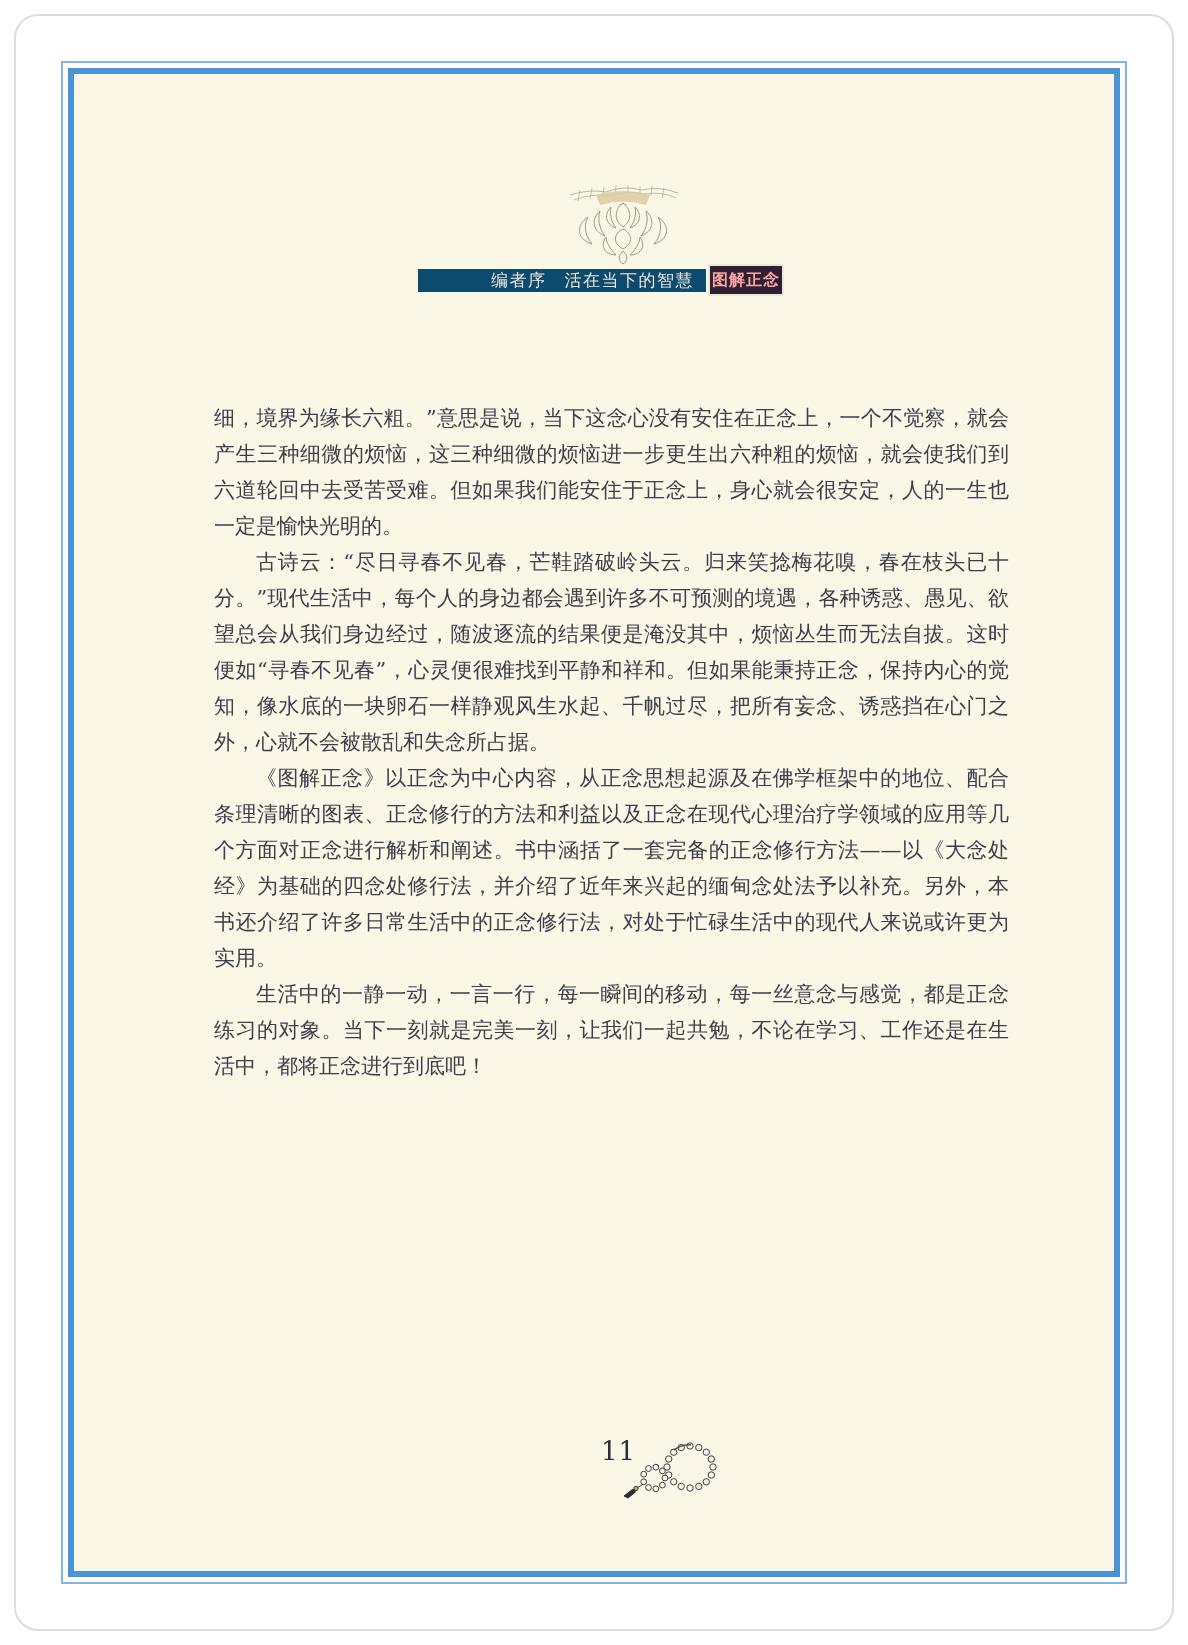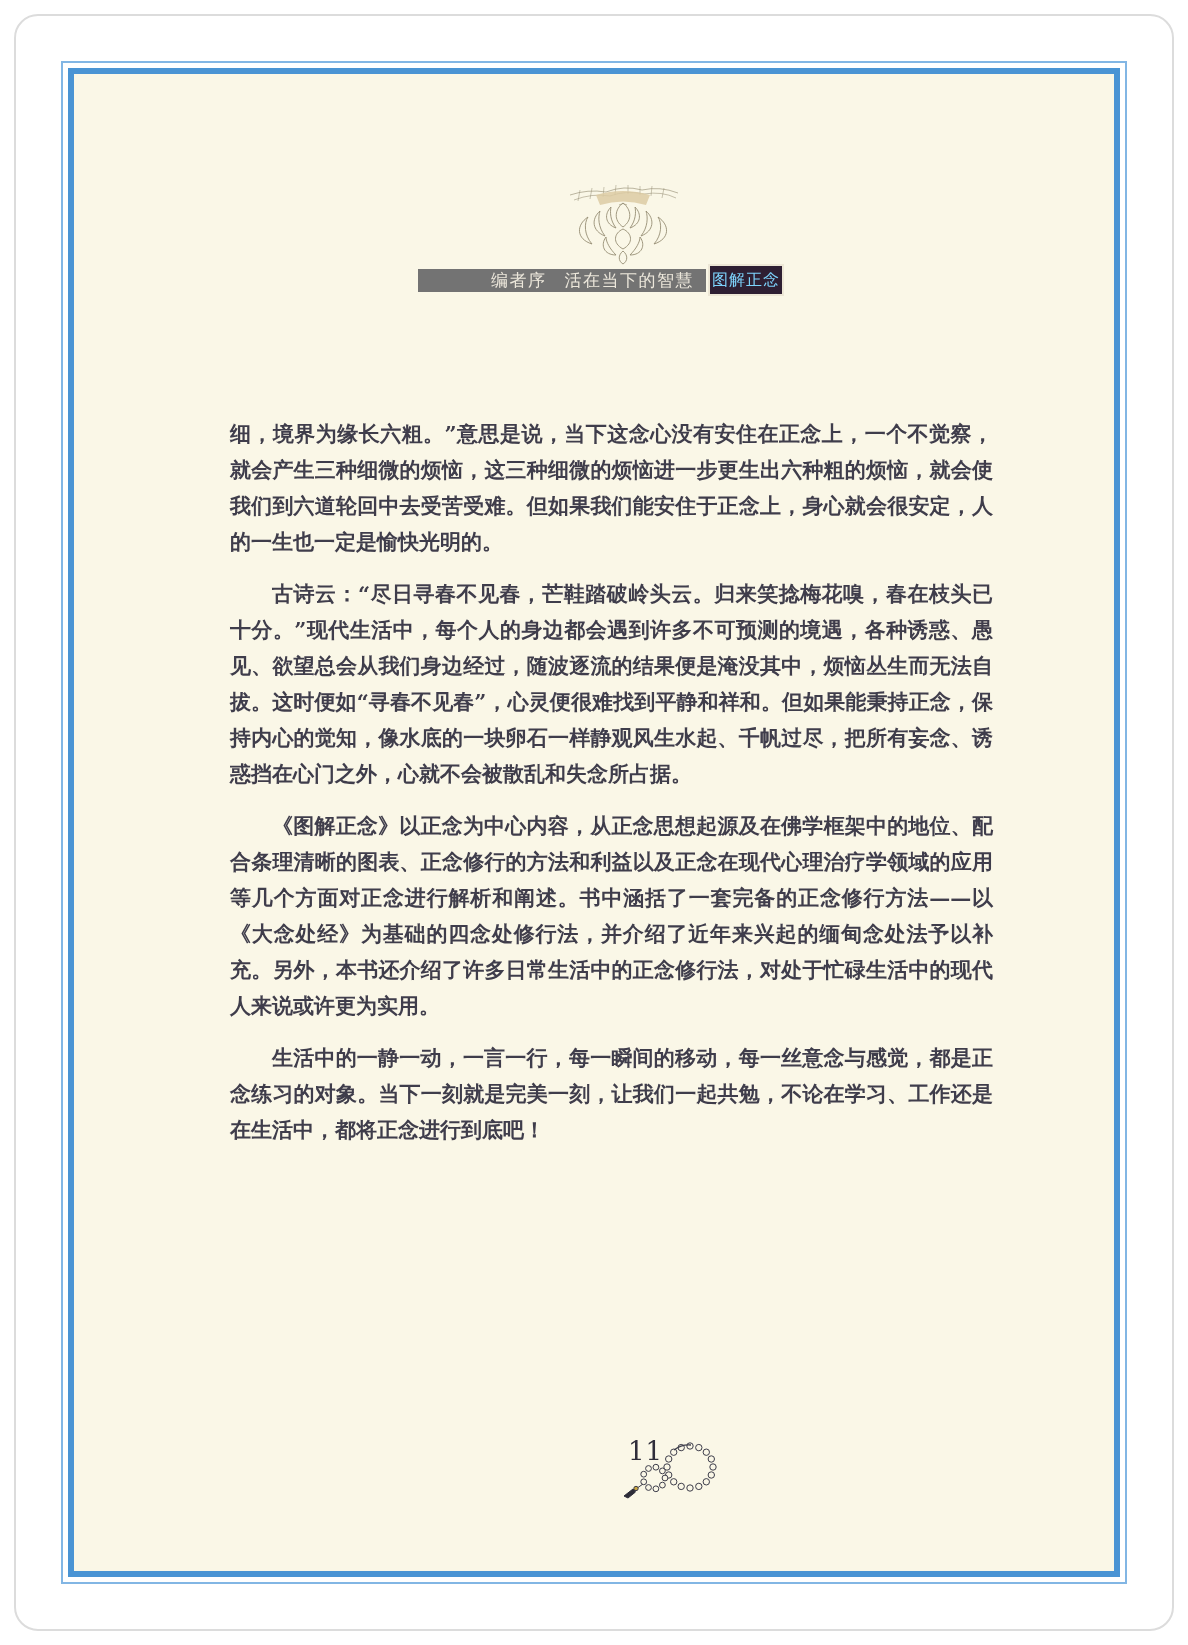--- a/index.html
+++ b/index.html
@@ -17,45 +17,45 @@
   }
   .paper{
     position:absolute;left:52px;top:52px;right:52px;bottom:52px;
     border:6px solid #4a94d4;background:#faf7e7;
   }
   .lotus{
     position:absolute;left:542px;top:165px;width:130px;height:86px;
   }
   .header-band{
     position:absolute;left:402px;top:253px;width:288px;height:23px;
-    background:#737373;display:flex;align-items:flex-start;justify-content:flex-end;
+    background:#0c4a6e;display:flex;align-items:flex-start;justify-content:flex-end;
     gap:18px;padding-right:12px;box-sizing:border-box;
   }
   .header-band span{
     color:#ece7db;font-size:17px;letter-spacing:1.5px;white-space:nowrap;
   }
   .title-box{
     position:absolute;left:694px;top:250px;width:72px;height:28px;
     background:#2e1f33;display:flex;align-items:center;justify-content:center;
     box-shadow:0 0 0 2px rgba(226,219,201,0.55);
   }
   .title-box span{
-    color:#7dd3fc;font-size:16px;font-weight:normal;letter-spacing:1px;white-space:nowrap;
+    color:#fca5a5;font-size:16px;font-weight:bold;letter-spacing:1px;white-space:nowrap;
   }
   .body-text{
     position:absolute;left:198px;top:384px;width:795px;
     color:#3f3d4b;font-size:21px;line-height:36px;text-align:justify;
   }
-  .body-text p{margin:16px;font-weight:bold;}
+  .body-text p{margin:0;}
   .body-text p.indent{text-indent:2em;}
   .footer-row{
     position:absolute;left:0;top:1418px;width:100%;height:70px;
   }
   .page-number{
-    position:absolute;left:585px;top:2px;color:#2f2d3a;font-size:26px;letter-spacing:1px;margin-left:27px;
+    position:absolute;left:585px;top:2px;color:#2f2d3a;font-size:26px;letter-spacing:1px;
   }
   .beads{
     position:absolute;left:602px;top:4px;width:110px;height:62px;
   }
 </style>
 </head>
 <body>
 
 <div class="page-card">
   <div class="frame-thin"></div>

